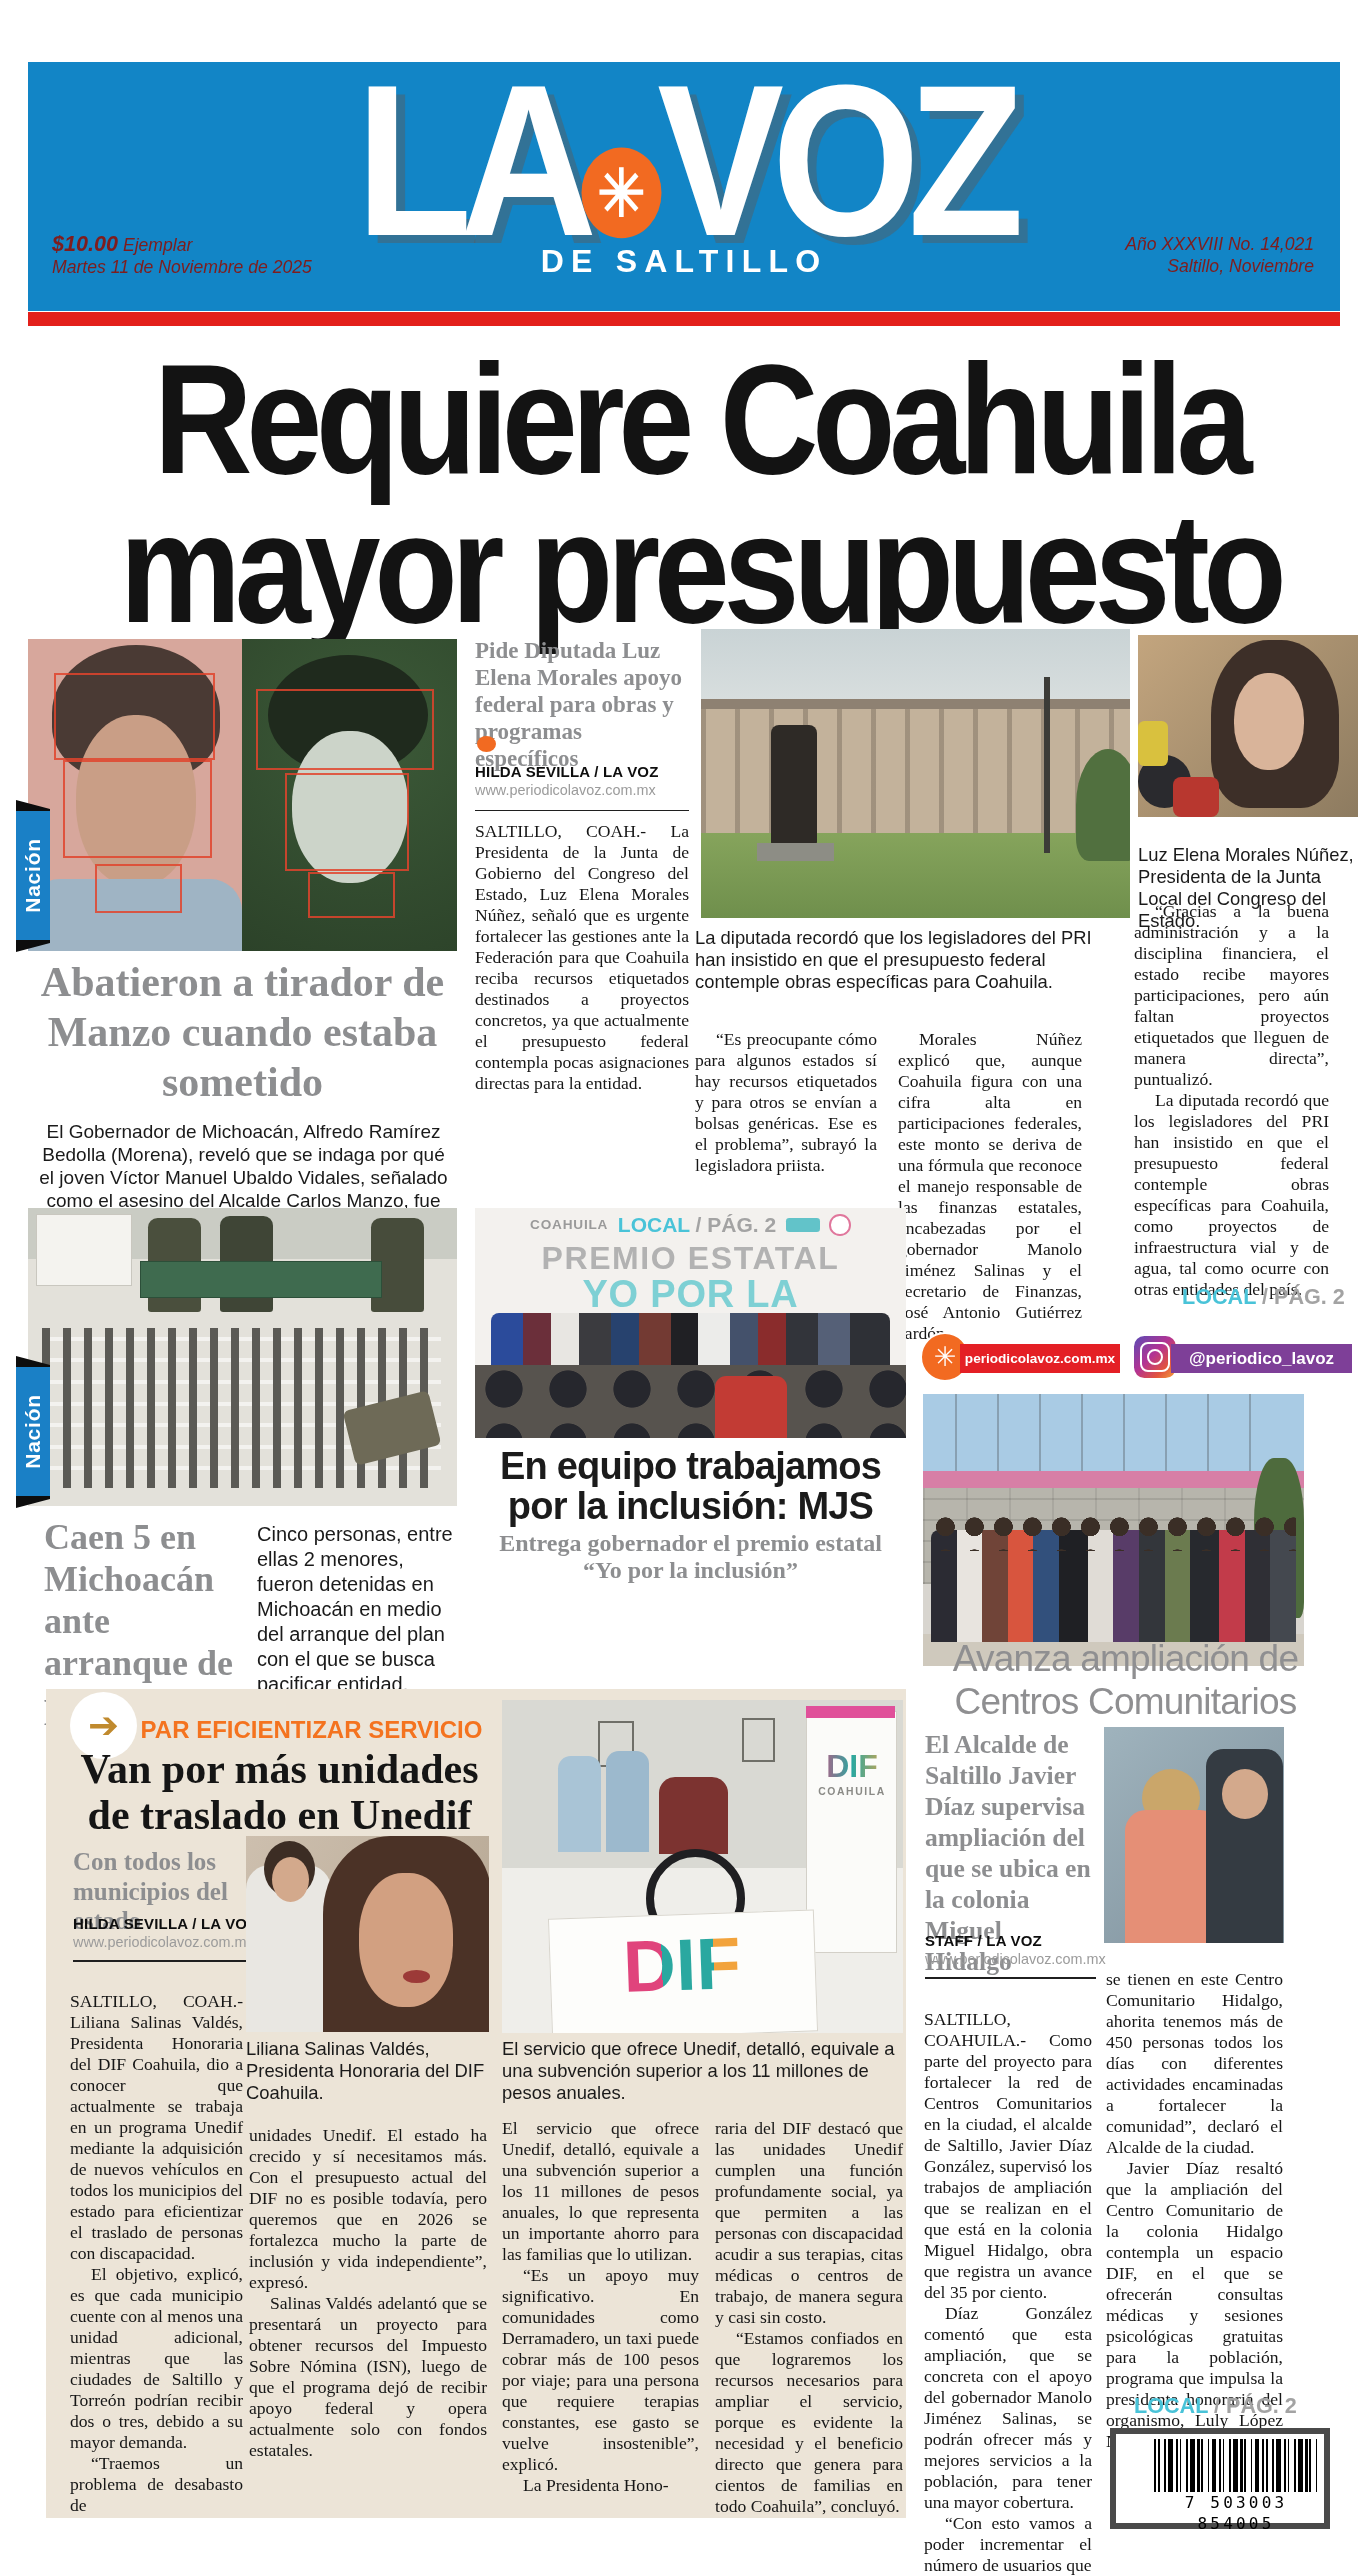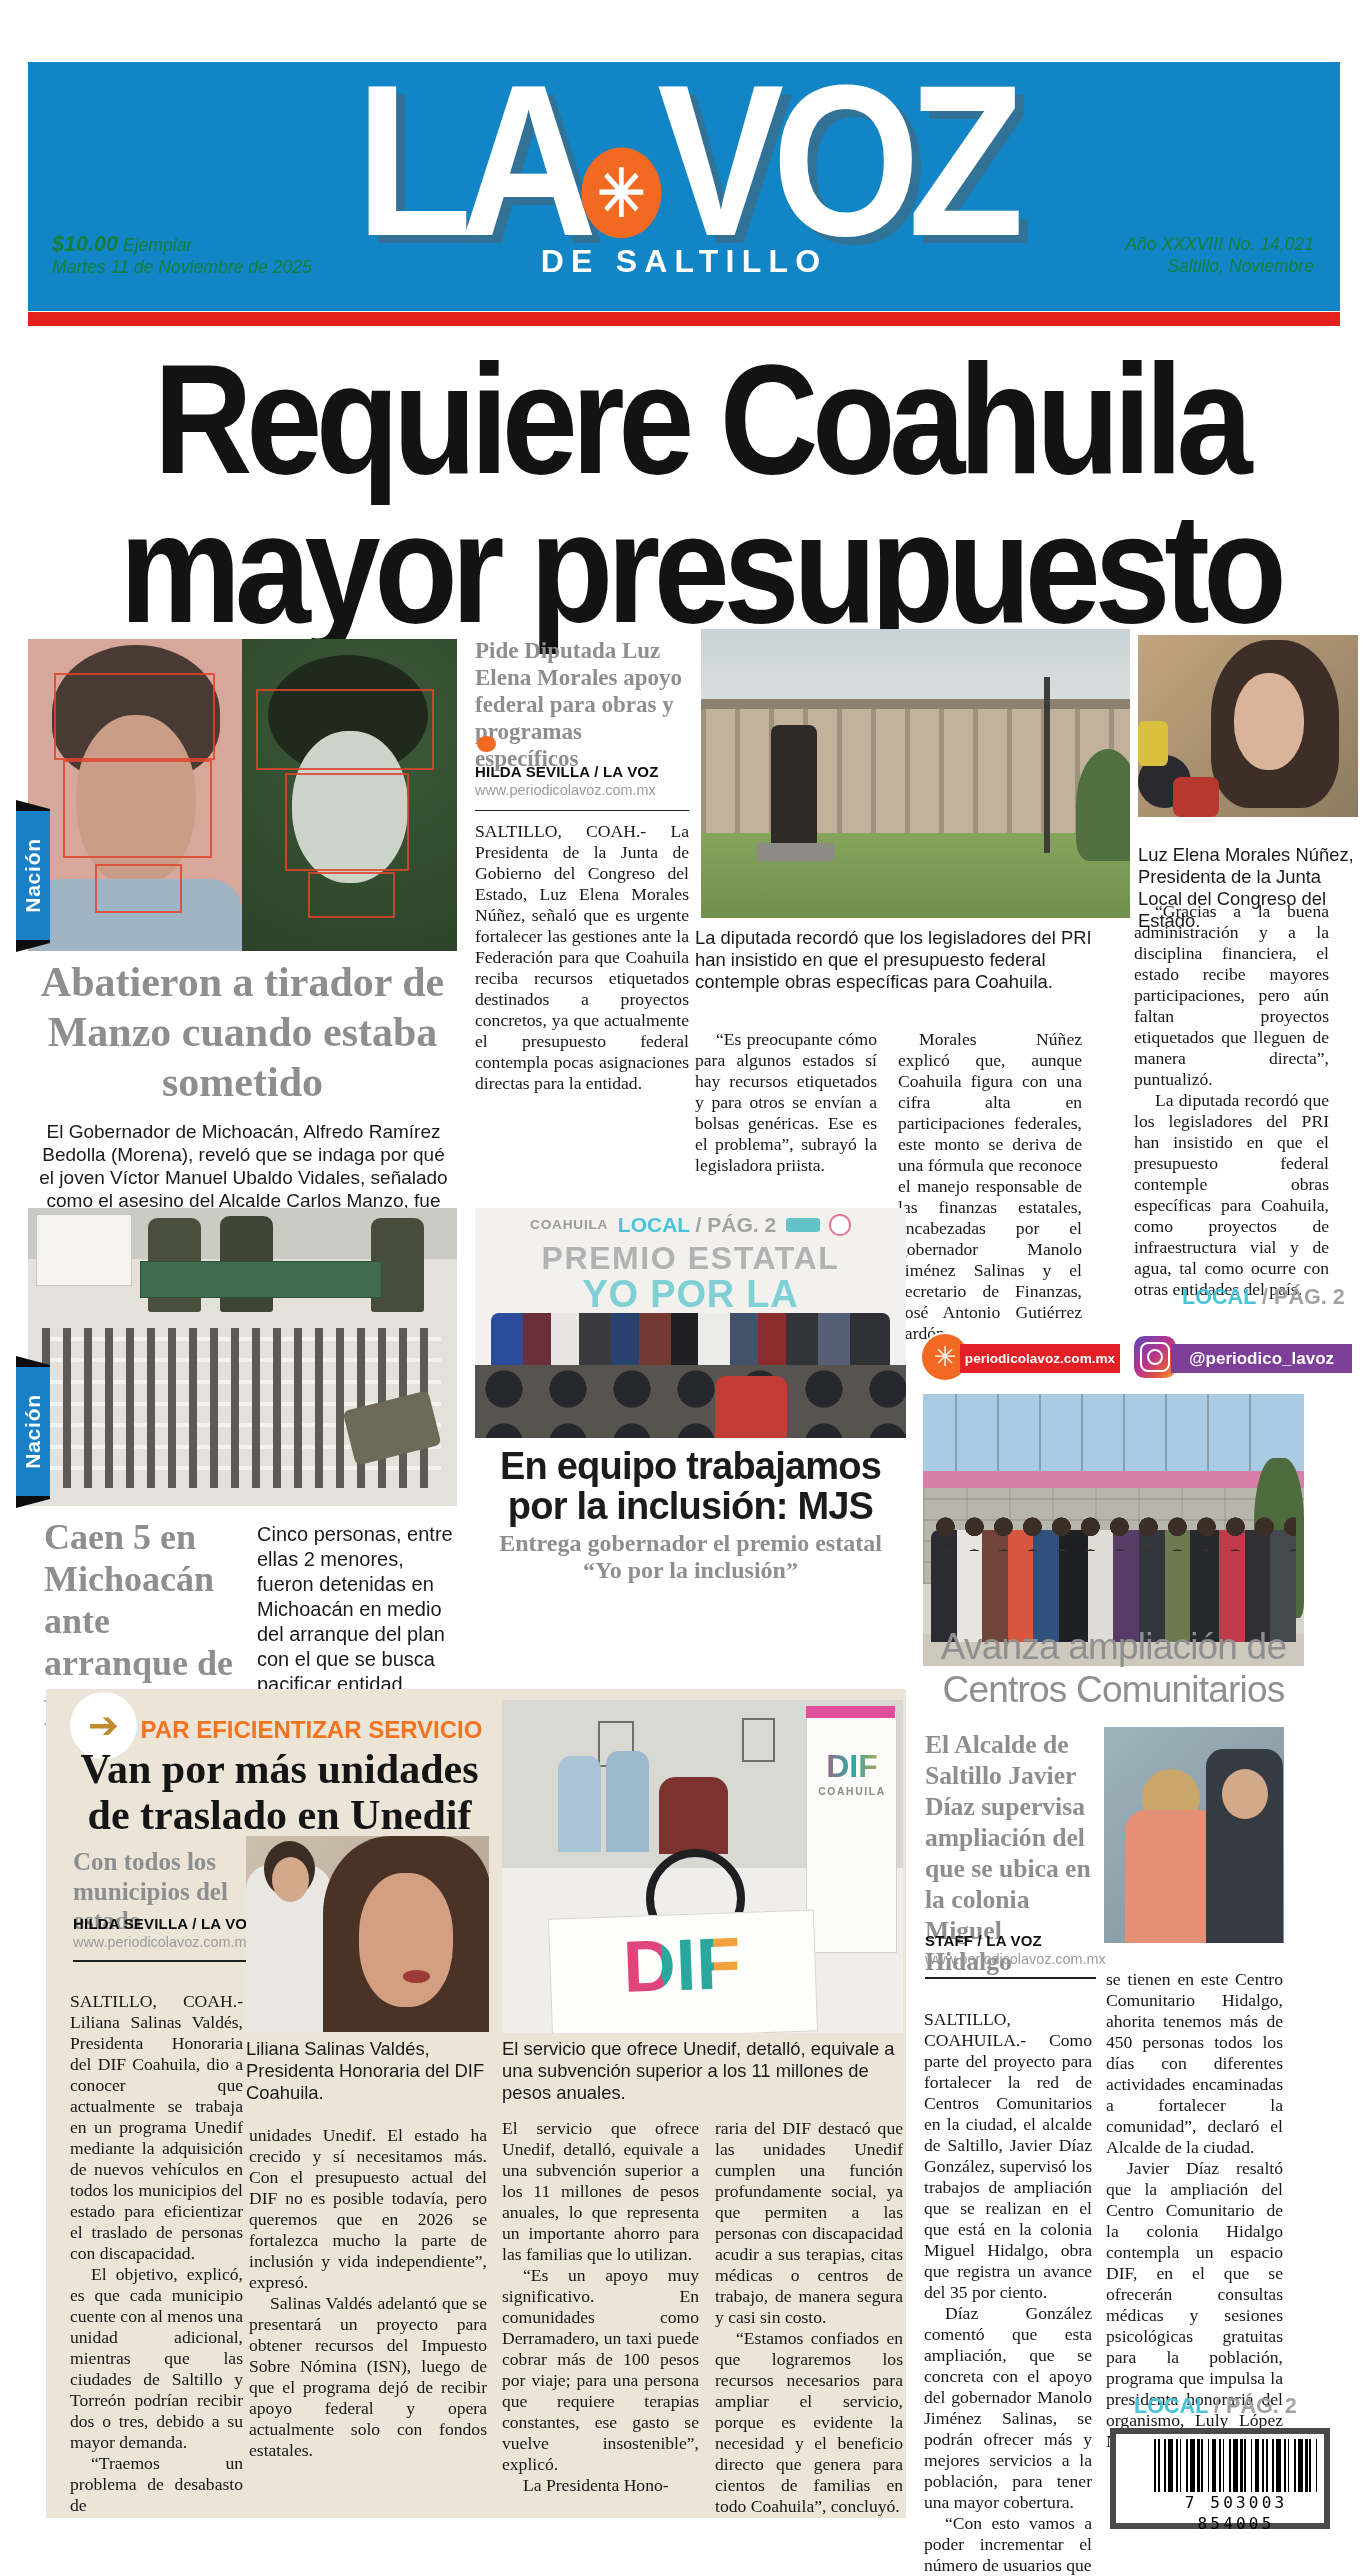--- a/index.html
+++ b/index.html
@@ -14,21 +14,21 @@
   .mast-title { position:absolute; left:0; right:0; top:75px; display:flex; justify-content:center;
                 align-items:flex-start; transform:scale(1.25,1.42); transform-origin:50% 0;
                 font-family:"Liberation Sans",sans-serif; font-weight:bold; color:#fff;
                 font-size:152px; line-height:120px; letter-spacing:-9.6px;
                 text-shadow:7.2px 5.6px 0 rgba(90,90,90,.45); }
   .mast-star { width:64px; height:64px; border-radius:50%; background:#f26a21; margin:51px -3.2px 0 -3.2px;
                display:flex; align-items:center; justify-content:center; text-shadow:none;
                font-size:46px; letter-spacing:0; color:#fff; flex:0 0 auto; }
   .mast-sub { position:absolute; left:0; right:0; top:244px; text-align:center; color:#fff;
               font:bold 32px/35px "Liberation Sans",sans-serif; letter-spacing:7.2px; }
-  .mast-info { position:absolute; top:233px; color:#15803d; font:italic 17.6px/22.4px "Liberation Sans",sans-serif; }
+  .mast-info { position:absolute; top:233px; color:#7f1d1d; font:italic 17.6px/22.4px "Liberation Sans",sans-serif; }
   .mast-price { font:italic bold 21.6px/22.4px "Liberation Sans",sans-serif; }
   .red-stripe { position:absolute; left:28px; top:312px; width:1312px; height:13.6px; background:#e3201b; }
 
   
   .lead-head { position:absolute; left:0; top:329px; width:1368px; text-align:center; color:#131313;
                font-family:"Liberation Sans",sans-serif; font-weight:bold; font-size:120px;
                line-height:149px; letter-spacing:-5.6px; }
   .lead-head span { display:inline-block; transform:scale(1.14,1.3); transform-origin:50% 50%; }
   .gray-serif { font-family:"Liberation Serif",serif; font-weight:bold; color:#8d8e90; }
   .black-sans-head { font-family:"Liberation Sans",sans-serif; font-weight:bold; color:#1b1b1b; }
@@ -246,21 +246,21 @@
     <div class="shape" style="left:0;top:94px;width:381px;height:96px;background:#b7b5ac;
       background-image:repeating-linear-gradient(0deg, rgba(0,0,0,.10) 0 1.6px, transparent 1.6px 21px),
                        repeating-linear-gradient(90deg, rgba(0,0,0,.08) 0 1.6px, transparent 1.6px 43px);"></div>
     <div class="shape" style="left:331px;top:64px;width:50px;height:160px;background:#4e6b3d;border-radius:40% 40% 10% 10%;"></div>
     <div class="shape" style="left:0;top:240px;width:381px;height:32px;background:#cfc9bd;"></div>
     <div class="people-strip" style="left:8px;top:136px;width:365px;height:112px;
       background:linear-gradient(90deg,#2b2b33 0 7%,#e8e4df 7% 14%,#704438 14% 21%,#d8553e 21% 28%,#32507c 28% 35%,#1f2024 35% 43%,#e0dcd6 43% 50%,#583c68 50% 57%,#33363b 57% 64%,#6b7b4f 64% 71%,#27292e 71% 79%,#c23b4a 79% 86%,#2f2f35 86% 93%,#44484f 93% 100%);"></div>
     <div class="crowd-heads" style="left:8px;top:120px;width:365px;height:37px;background-size:29px 32px;
       background-image:radial-gradient(circle 9.6px at 14.4px 12.8px, #3a2e26 96%, transparent);"></div>
   </div>
-  <h2 class="abs" style="left:923px; top:1625px; width:381px; margin:0; text-align:center;
+  <h2 class="abs" style="left:923px; top:1625px; width:381px; margin:12px; text-align:center;
       font:420 37px/43px 'Liberation Sans',sans-serif; color:#8f8f91; letter-spacing:-0.8px;">Avanza ampliación de Centros Comunitarios</h2>
   <div class="abs gray-serif" style="left:925px; top:1729px; width:169px; font-size:25.6px; line-height:31px;">El Alcalde de Saltillo Javier Díaz supervisa ampliación del que se ubica en la colonia Miguel Hidalgo</div>
   <div class="photo" style="left:1104px; top:1727px; width:180px; height:216px;">
     <div class="shape" style="left:0;top:0;width:180px;height:216px;background:linear-gradient(135deg,#9fb3bd,#7e909b);"></div>
     <div class="shape" style="left:38px;top:42px;width:58px;height:58px;background:#caa66a;border-radius:50%;"></div>
     <div class="shape" style="left:21px;top:83px;width:96px;height:133px;background:#e58f76;border-radius:21px 21px 0 0;"></div>
     <div class="shape" style="left:102px;top:22.4px;width:77px;height:194px;background:#343b42;border-radius:17.6px 17.6px 0 0;"></div>
     <div class="shape" style="left:118px;top:42px;width:46px;height:50px;background:#d3a98c;border-radius:50%;"></div>
   </div>
   <div class="abs" style="left:925px; top:1931px; width:171px;">

